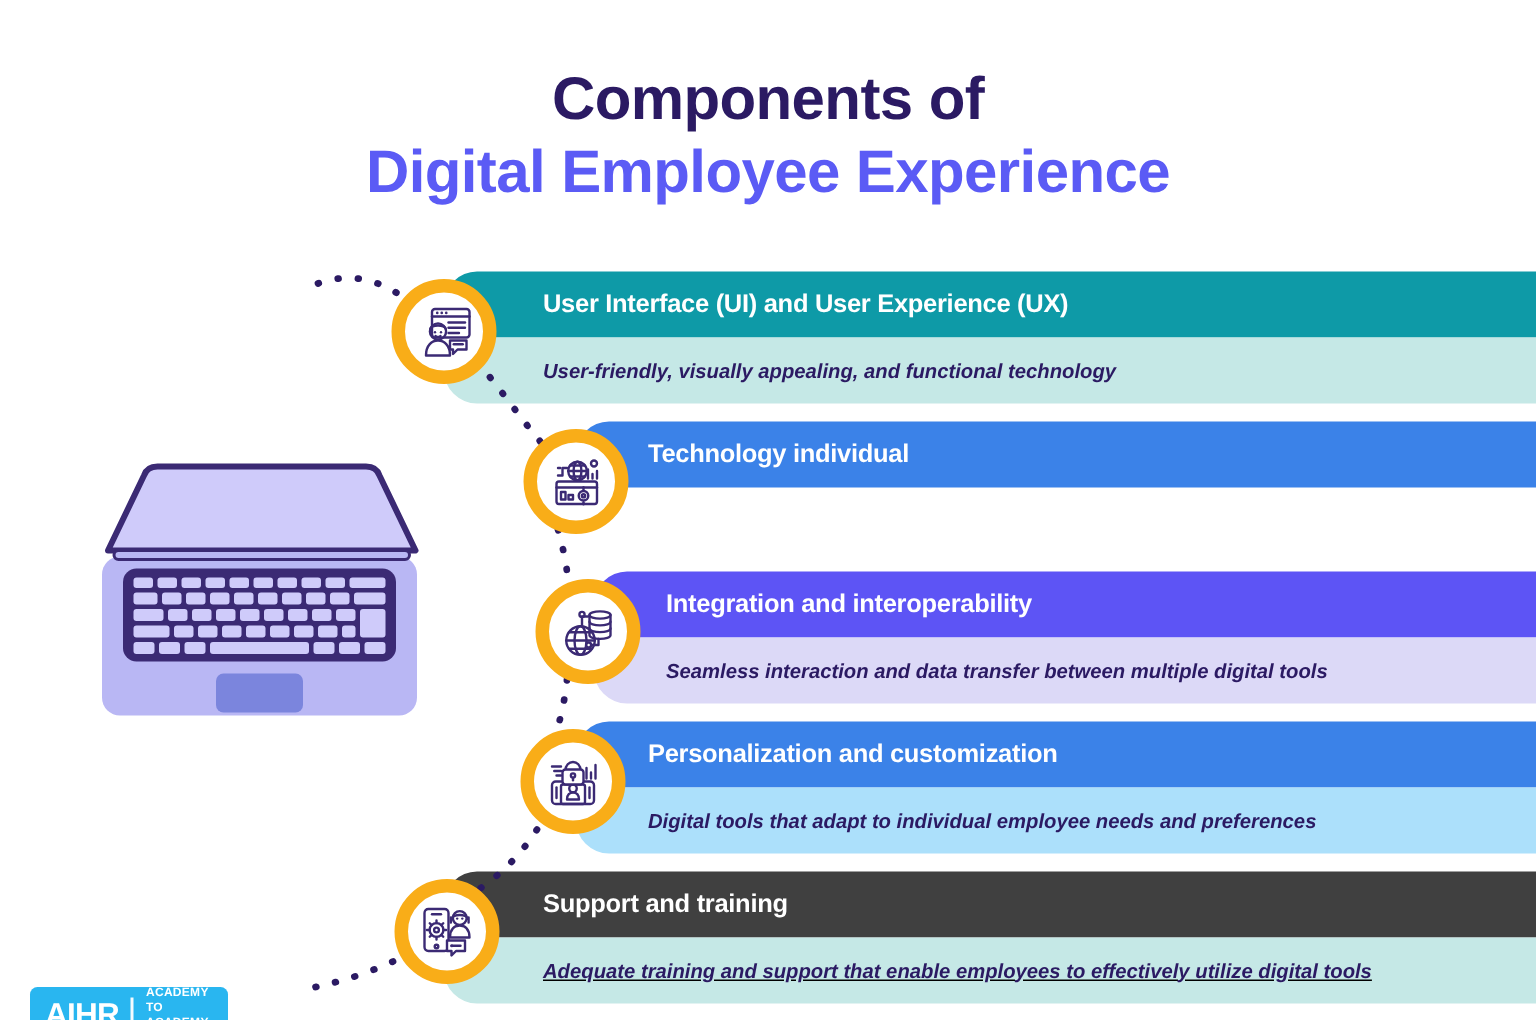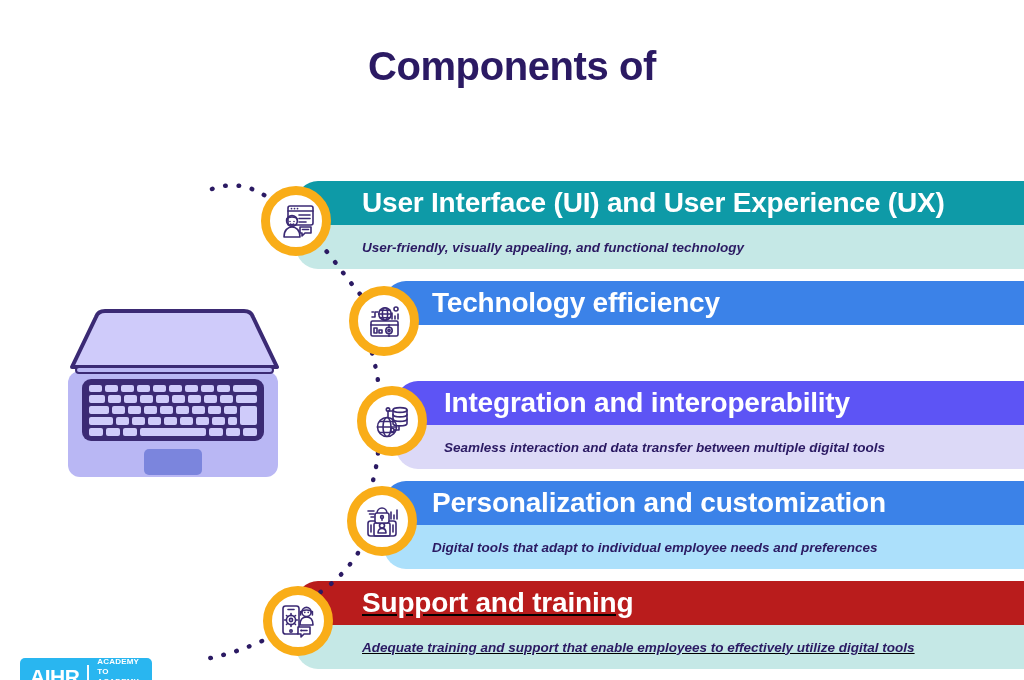--- a/index.html
+++ b/index.html
@@ -52,21 +52,21 @@
   }
   .row-header {
     height: 44px;
     display: flex;
     align-items: center;
     border-top-left-radius: 22px;
     border-bottom-left-radius: 0;
   }
   .row-header-text {
     color: #ffffff;
-    font-size: 28px;
+    font-size: 17px;
     font-weight: bold;
     letter-spacing: -0.2px;
     white-space: nowrap;
   }
   .row-desc {
     height: 44px;
     display: flex;
     align-items: center;
     border-bottom-left-radius: 22px;
   }
@@ -148,20 +148,21 @@
   }
   #logo-tag span { display: block; }
 </style>
 </head>
 <body>
 
 <div id="canvas">
 
   <div id="title-block">
     <span id="title-line1">Components of</span>
+    <span id="title-line2">Digital Employee Experience</span>
   </div>
 
   <svg id="connector" viewBox="0 0 1024 680">
     <path d="M 212,160 C 240,150 262,162 280,178" fill="none" stroke="#2b1a63" stroke-width="4.5" stroke-linecap="round" stroke-dasharray="0.5 13"></path>
     <path d="M 318,212 C 340,238 348,252 366,272" fill="none" stroke="#2b1a63" stroke-width="4.5" stroke-linecap="round" stroke-dasharray="0.5 13"></path>
     <path d="M 372,324 C 378,346 378,352 380,370" fill="none" stroke="#2b1a63" stroke-width="4.5" stroke-linecap="round" stroke-dasharray="0.5 13"></path>
     <path d="M 378,424 C 376,444 372,452 370,468" fill="none" stroke="#2b1a63" stroke-width="4.5" stroke-linecap="round" stroke-dasharray="0.5 13"></path>
     <path d="M 358,524 C 340,552 318,566 296,578" fill="none" stroke="#2b1a63" stroke-width="4.5" stroke-linecap="round" stroke-dasharray="0.5 13"></path>
     <path d="M 262,612 C 240,622 224,626 206,630" fill="none" stroke="#2b1a63" stroke-width="4.5" stroke-linecap="round" stroke-dasharray="0.5 13"></path>
   </svg>
@@ -236,21 +237,21 @@
     <div class="row-header" style="background:#0e9aa7; width:728px; padding-left:66px;">
       <span class="row-header-text">User Interface (UI) and User Experience (UX)</span>
     </div>
     <div class="row-desc" style="background:#c5e8e6; width:728px; padding-left:66px;">
       <span class="row-desc-text">User-friendly, visually appealing, and functional technology</span>
     </div>
   </div>
 
   <div class="row" style="left:384px; top:252px; width:640px;">
     <div class="row-header" style="background:#3b82e8; width:640px; padding-left:48px;">
-      <span class="row-header-text">Technology efficiency</span>
+      <span class="row-header-text">Technology individual</span>
     </div>
   </div>
 
   <div class="row" style="left:396px; top:352px; width:628px;">
     <div class="row-header" style="background:#5d54f5; width:628px; padding-left:48px;">
       <span class="row-header-text">Integration and interoperability</span>
     </div>
     <div class="row-desc" style="background:#dcd9f7; width:628px; padding-left:48px;">
       <span class="row-desc-text">Seamless interaction and data transfer between multiple digital tools</span>
     </div>
@@ -259,21 +260,21 @@
   <div class="row" style="left:384px; top:452px; width:640px;">
     <div class="row-header" style="background:#3b82e8; width:640px; padding-left:48px;">
       <span class="row-header-text">Personalization and customization</span>
     </div>
     <div class="row-desc" style="background:#ace0fb; width:640px; padding-left:48px;">
       <span class="row-desc-text">Digital tools that adapt to individual employee needs and preferences</span>
     </div>
   </div>
 
   <div class="row" style="left:296px; top:552px; width:728px;">
-    <div class="row-header" style="background:#b91c1c; width:728px; padding-left:66px;text-decoration:underline;">
+    <div class="row-header" style="background:#404040; width:728px; padding-left:66px;">
       <span class="row-header-text">Support and training</span>
     </div>
     <div class="row-desc" style="background:#c5e8e6; width:728px; padding-left:66px;text-decoration:underline;">
       <span class="row-desc-text">Adequate training and support that enable employees to effectively utilize digital tools</span>
     </div>
   </div>
 
   <div class="icon-badge" style="left:261px; top:157px;">
     <svg width="44" height="44" viewBox="0 0 44 44" fill="none" stroke="#3b2a74" stroke-width="1.6" stroke-linecap="round" stroke-linejoin="round">
       <rect x="14" y="7" width="25" height="19" rx="2"></rect>

